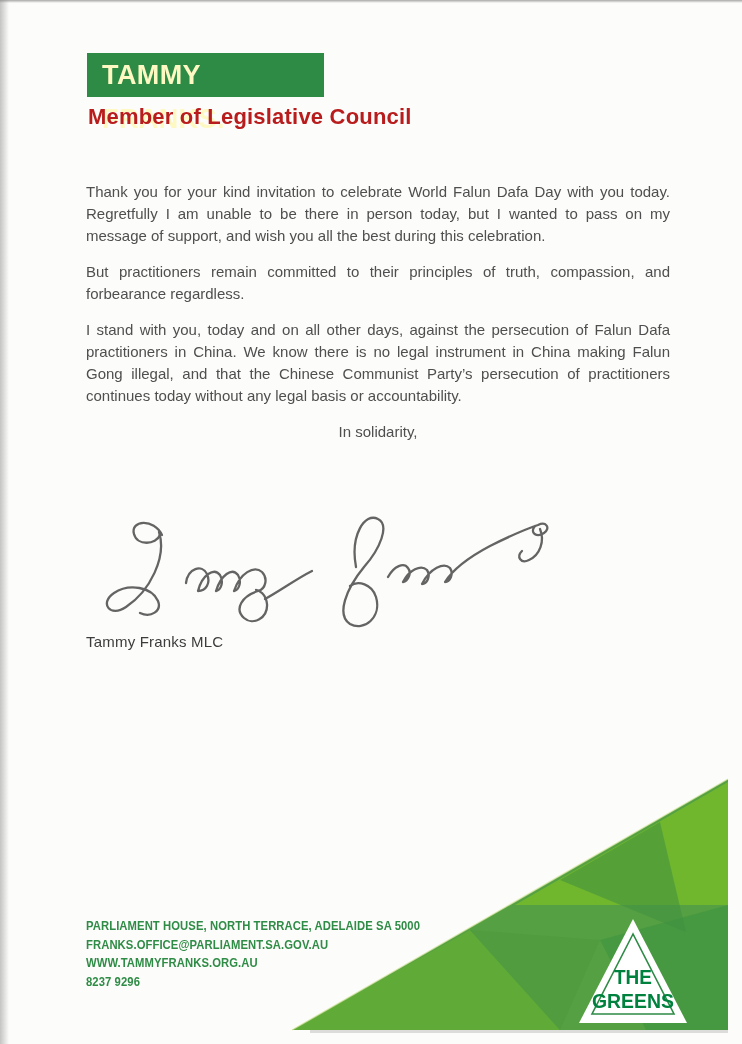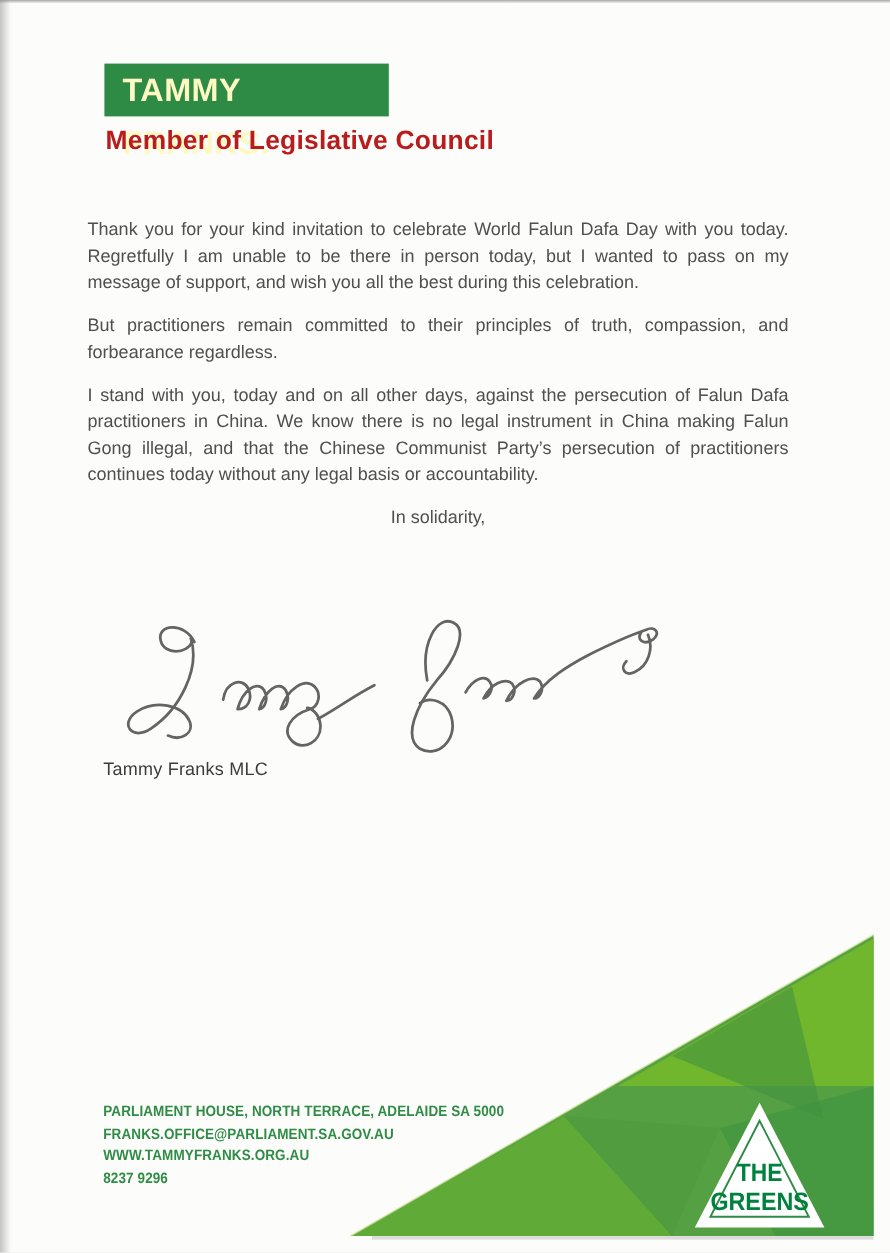--- a/index.html
+++ b/index.html
@@ -23,21 +23,21 @@
     width:237px;height:44px;box-sizing:border-box;
     background:#2e8b46;color:#fef9c3;
     font-weight:bold;font-size:27px;line-height:44px;
     padding-left:15px;letter-spacing:.4px;
   }
   .subtitle{
     position:absolute;left:88px;top:104px;
     color:#b91c1c;font-weight:bold;font-size:22px;letter-spacing:.2px;
   }
   .body-text{
-    position:absolute;left:73px;top:181px;width:584px;
+    position:absolute;left:86px;top:181px;width:584px;
     color:#4f4f4f;font-size:15px;line-height:22px;
     text-align:justify;
   }
   .body-text p{margin:0 0 14px 0;}
   .body-text p.closing{text-align:center;}
 
   .signature-wrap{
     position:absolute;left:88px;top:505px;width:480px;height:130px;
     z-index:3;pointer-events:none;
   }

